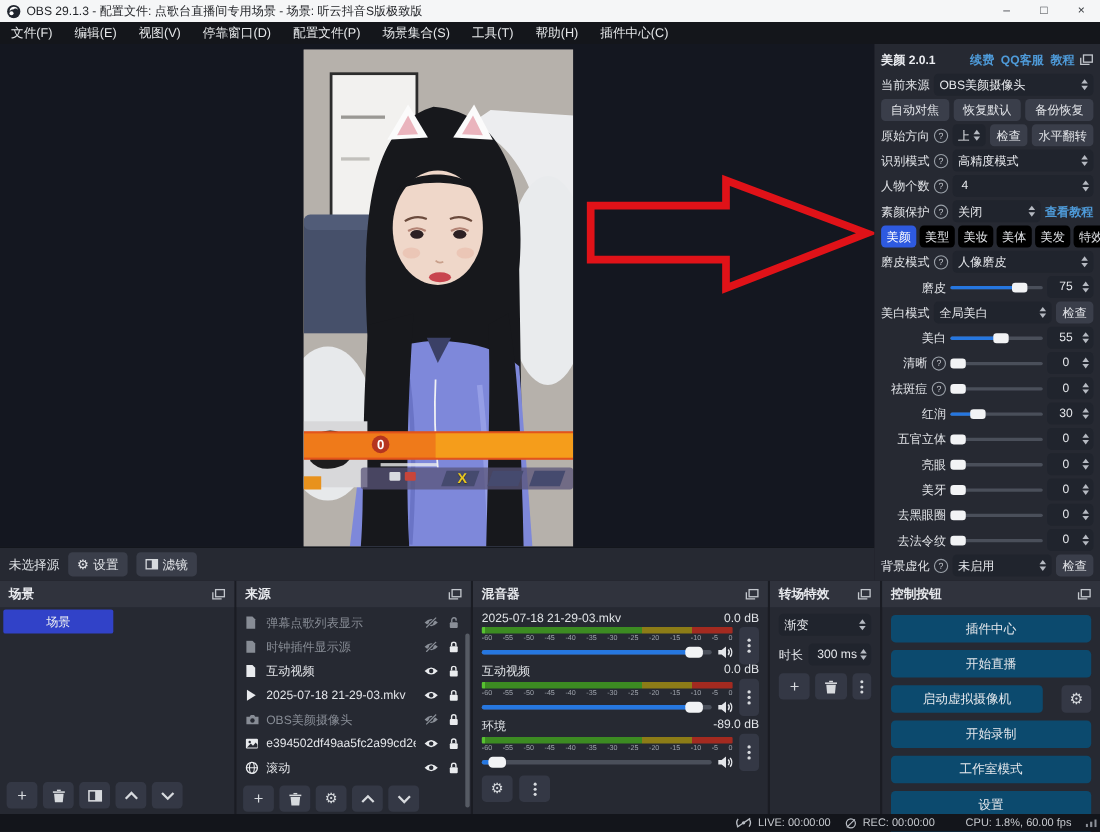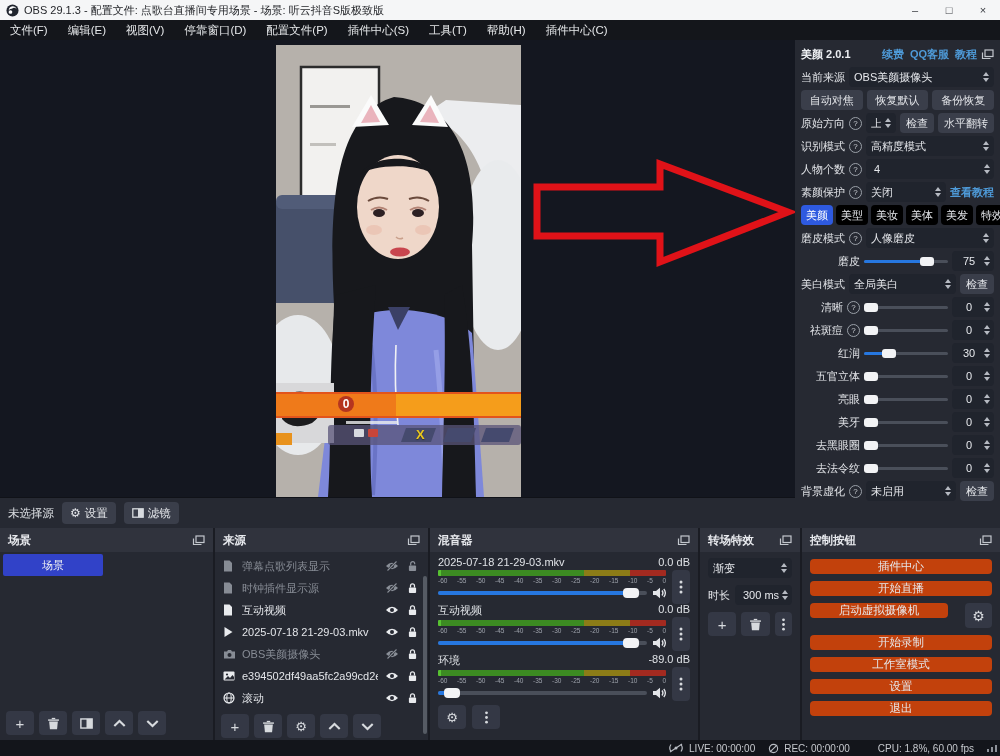--- a/index.html
+++ b/index.html
@@ -75,21 +75,21 @@
   .vol-handle{position:absolute;top:-3px;width:16px;height:10px;background:#f2f3f5;border-radius:4px;}
   .spk{width:14px;display:inline-flex;color:#e3e5e9;}
   .vdots{position:absolute;right:0;top:14px;width:18px;height:34px;background:#343845;border-radius:4px;
     display:flex;align-items:center;justify-content:center;}
   .mix-foot{display:flex;gap:6px;padding:4px 8px;}
   
   .tr-body{padding:6px 8px;display:flex;flex-direction:column;gap:7px;font-size:11px;}
   .tr-row{display:flex;align-items:center;gap:5px;}
   
   .ctl-body{padding:7px 8px;display:flex;flex-direction:column;gap:7px;}
-  .ctl-btn{height:15px;background:#c2410c;border-radius:4px;display:flex;align-items:center;
+  .ctl-btn{height:25px;background:#0c4a6e;border-radius:4px;display:flex;align-items:center;
     justify-content:center;font-size:11.5px;color:#e6e8ec;}
   .ctl-row{display:flex;gap:17px;}
   .ctl-row .ctl-btn{flex:1;}
   .ctl-gear{width:27px;height:25px;background:#343845;border-radius:4px;display:flex;align-items:center;
     justify-content:center;font-size:14px;color:#d7dade;}
   
   .statusbar{position:absolute;left:0;top:740px;width:1000px;height:16px;background:#13151b;
     display:flex;align-items:center;font-size:10px;color:#c6c9ce;}
   .statusbar .sp{flex:1;}
   .st-ic{display:inline-flex;margin:0 5px;color:#b9bdc4;}
@@ -145,21 +145,21 @@
   <span class="wbtn">□</span>
   <span class="wbtn">×</span>
 </div>
 
 <div class="menubar">
   <span class="menu-item">文件(F)</span>
   <span class="menu-item">编辑(E)</span>
   <span class="menu-item">视图(V)</span>
   <span class="menu-item">停靠窗口(D)</span>
   <span class="menu-item">配置文件(P)</span>
-  <span class="menu-item">插件中心(S)</span>
+  <span class="menu-item">场景集合(S)</span>
   <span class="menu-item">工具(T)</span>
   <span class="menu-item">帮助(H)</span>
   <span class="menu-item">插件中心(C)</span>
 </div>
 
 <div class="preview">
   <div class="video">
     <svg viewBox="0 0 245 452" width="245" height="452">
 
       <rect x="0" y="0" width="245" height="452" fill="#b6b1ab"></rect>
@@ -370,20 +370,34 @@
     <span class="dd f1">
       <span class="dval">全局美白</span>
       <span class="carets">
           <i class="cu"></i>
           <i class="cd"></i>
         </span>
     </span>
     <span class="b-btn">检查</span>
   </div>
 
+  <div class="b-row">
+    <span class="lbl r">美白</span>
+    <span class="slider">
+      <span class="sl-fill" style="width: 55%;"></span>
+      <span class="sl-handle" style="left: clamp(0px, 55% - 7px, 100% - 14px);"></span>
+    </span>
+    <span class="numbox">
+      <span class="nval">55</span>
+      <span class="carets">
+          <i class="cu"></i>
+          <i class="cd"></i>
+        </span>
+    </span>
+  </div>
 
   <div class="b-row">
     <span class="lbl r">清晰</span>
     <span class="help">?</span>
     <span class="slider">
       <span class="sl-fill" style="width: 0%;"></span>
       <span class="sl-handle" style="left: clamp(0px, 0% - 7px, 100% - 14px);"></span>
     </span>
     <span class="numbox">
       <span class="nval">0</span>

